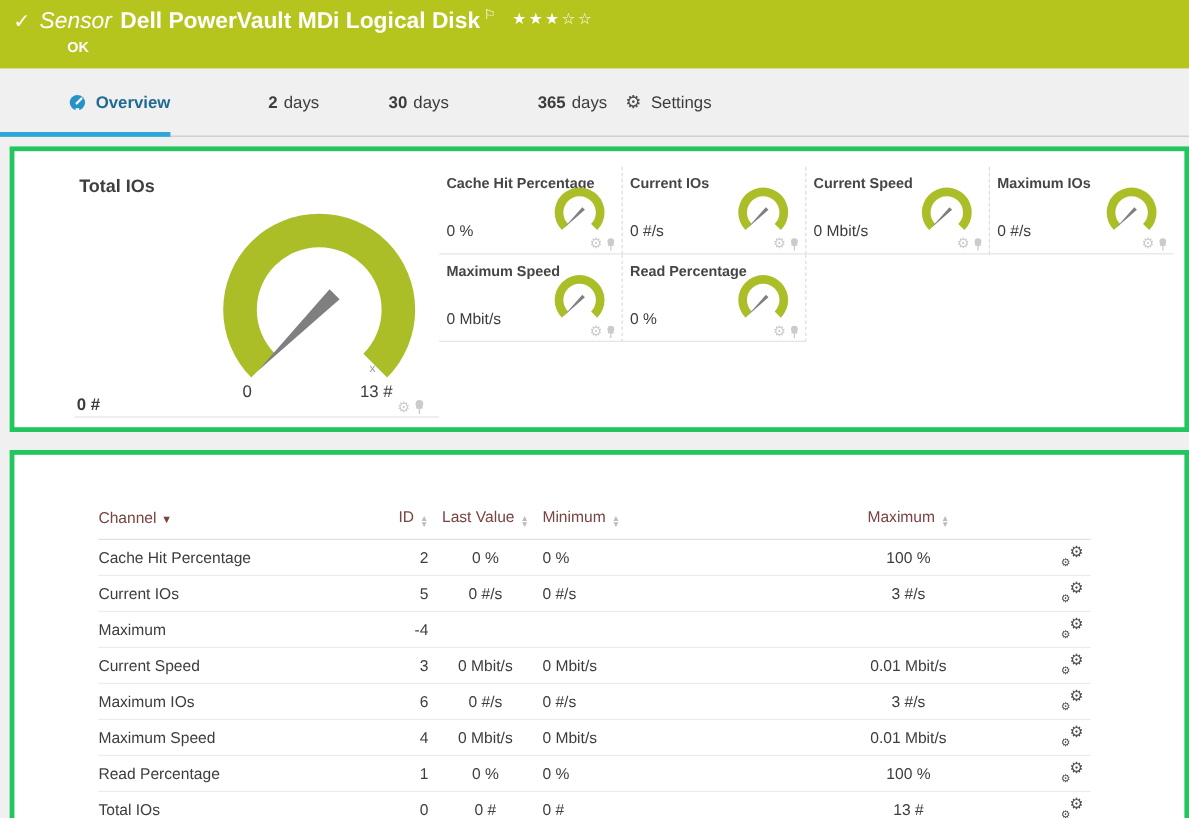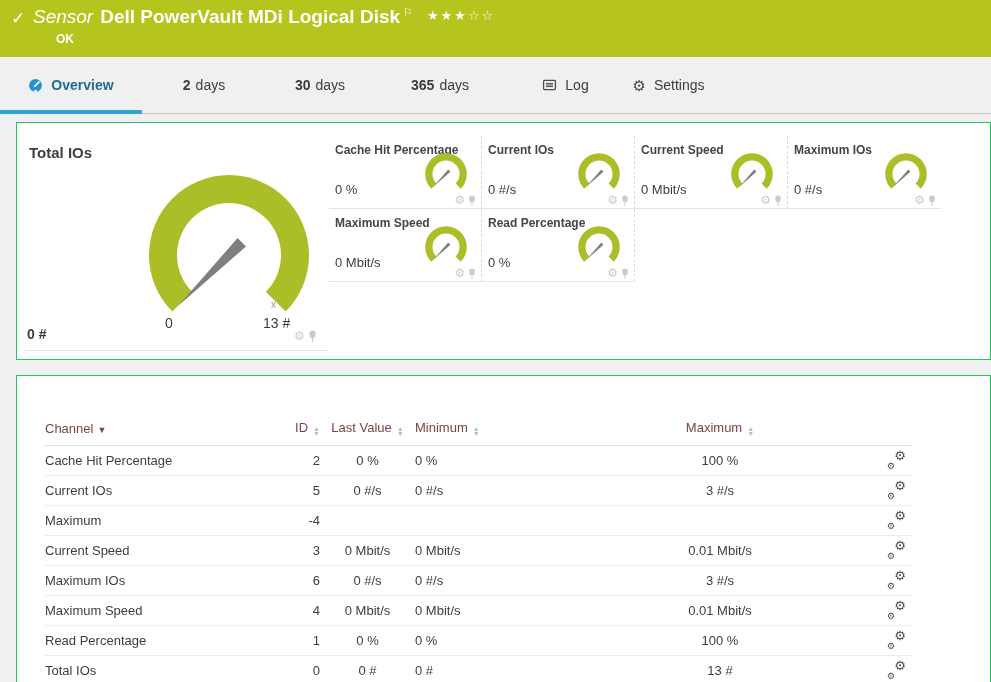--- a/index.html
+++ b/index.html
@@ -11,32 +11,32 @@
   .statusbar .check { position:absolute; left:11px; top:8px; font-size:17px; font-weight:bold; }
   .title-line { position:absolute; left:33px; top:6px; font-size:19px; white-space:nowrap; }
   .title-line .kind { font-style:italic; font-weight:400; margin-right:7px; }
   .title-line .name { font-weight:bold; }
   .flag { font-size:11px; vertical-align:super; margin-left:3px; }
   .stars { font-size:13px; letter-spacing:2px; margin-left:14px; vertical-align:3px; }
   .status-ok { position:absolute; left:56px; top:32px; font-size:12px; font-weight:bold; }
 
   
   .tabs { height:57px; background:#f0f0f0; border-bottom:1px solid #c9c9c9; display:flex; }
-  .tab { display:flex; align-items:center; justify-content:center; gap:8px;
+  .tab { display:flex; align-items:center; justify-content:flex-end; gap:8px;
          font-size:14px; color:#3c3c3c; position:relative; cursor:pointer; white-space:nowrap; }
   .tab b { font-weight:bold; margin-right:-3px; }
   .tab .ticon { display:inline-flex; }
   .tab.active { color:#1f6b94; font-weight:bold; }
   .tab.active::after { content:""; position:absolute; left:0; right:0; bottom:-1px; height:4px; background:#2ea6da; }
   .t0{width:142px}.t1{width:137px}.t2{width:124px}.t3{width:108px}
   .t4{width:132px}.t5{width:142px}.t6{width:119px}.t7{width:87px}
   .gearglyph { font-size:15px; line-height:1; color:#4a4a4a; }
 
   
-  .panel { background:#fff; border:1px solid #22c55e; margin-left:16px; }
+  .panel { background:#fff; border:4px solid #22c55e; margin-left:8px;padding-left:42px; }
   .panel.gauges { margin-top:8px; height:238px; position:relative; display:flex; }
   .panel.table-panel { margin-top:15px; height:312px; }
 
   
   .big-cell { position:relative; width:312px; height:100%; }
   .big-cell .gtitle { position:absolute; left:12px; top:21px; font-size:15px; font-weight:bold; color:#3f3f3f; }
   .big-cell svg.gauge { position:absolute; left:112px; top:28px; width:200px; height:200px; }
   .big-cell .min-lab { position:absolute; left:148px; top:192px; font-size:14px; color:#3c3c3c; }
   .big-cell .max-lab { position:absolute; left:246px; top:192px; font-size:14px; color:#3c3c3c; }
   .big-cell .x-mark  { position:absolute; left:254px; top:176px; font-size:10px; color:#9a9a9a; }
@@ -99,29 +99,20 @@
     <b>2</b>
     <span>days</span>
   </div>
   <div class="tab t3">
     <b>30</b>
     <span>days</span>
   </div>
   <div class="tab t4">
     <b>365</b>
     <span>days</span>
-  </div>
-  <div class="tab t6">
-    <span class="ticon">
-      <svg width="15" height="14" viewBox="0 0 15 14">
-          <rect x="1.6" y="2.4" width="11.8" height="9.2" rx="0.8" fill="none" stroke="#4a4a4a" stroke-width="1.3"></rect>
-          <path d="M4 5.4 H11 M4 7 H11 M4 8.6 H11" stroke="#4a4a4a" stroke-width="1"></path>
-        </svg>
-    </span>
-    <span>Log</span>
   </div>
   <div class="tab t7">
     <span class="ticon gearglyph">⚙</span>
     <span>Settings</span>
   </div>
 </div>
 
 <div class="panel gauges">
 
   <div class="big-cell">

